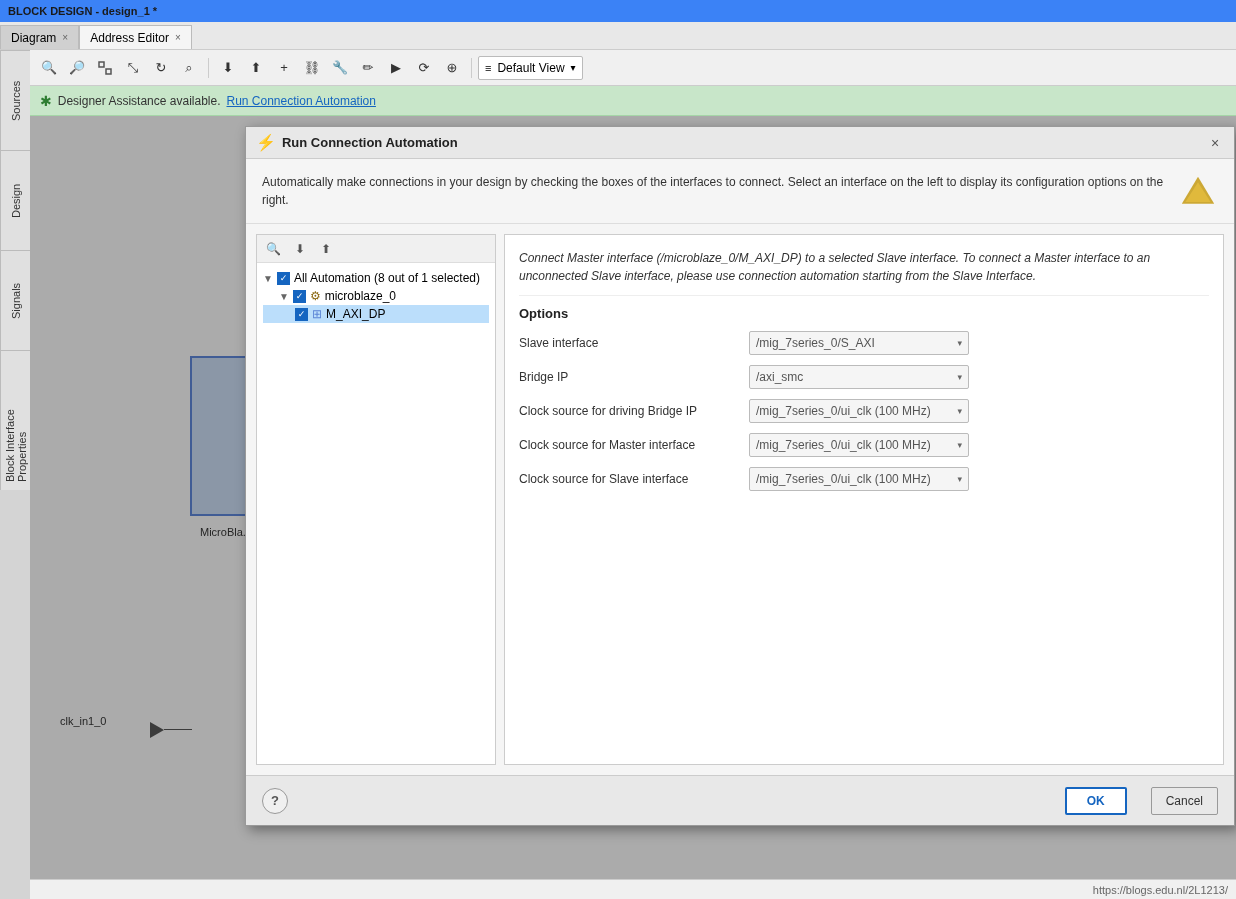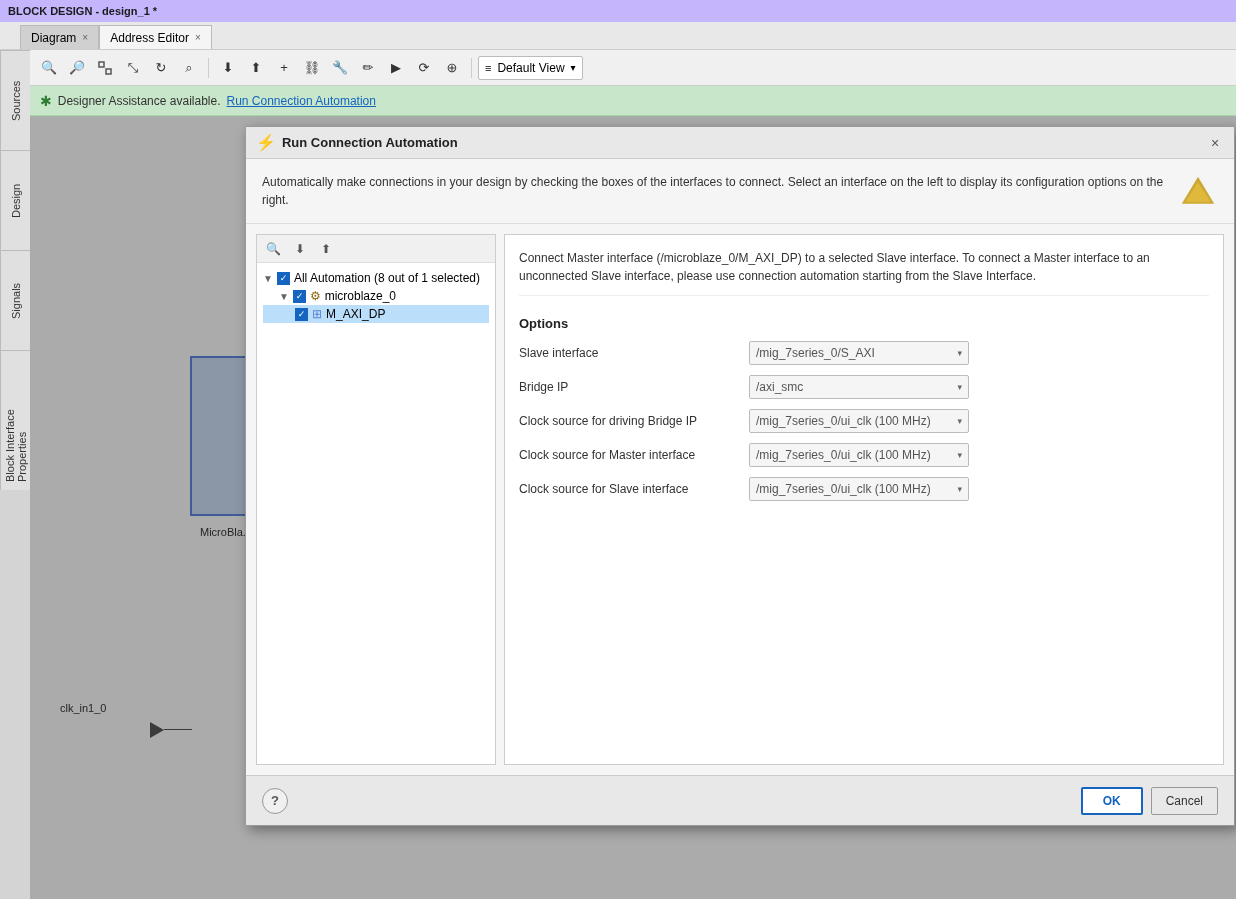--- a/index.html
+++ b/index.html
@@ -1,37 +1,36 @@
 <!DOCTYPE html>
 <html><head>
   <meta charset="utf-8">
   <style>
     * { box-sizing: border-box; margin: 0; padding: 0; }
     body { font-family: 'Segoe UI', Arial, sans-serif; font-size: 12px; background: #d4d4d4; overflow: hidden; width: 1236px; height: 899px; }
 
     
     .title-bar {
-      background: #c4b5fd;
+      background: #3b82f6;
       height: 22px;
       display: flex;
       align-items: center;
       padding: 0 8px;
       font-size: 11px;
       font-weight: bold;
       color: #1a1a1a;
     }
 
     
     .tab-bar {
       background: #e8e8e8;
       height: 28px;
       display: flex;
       align-items: flex-end;
       border-bottom: 1px solid #ccc;
-      padding-left: 20px;
     }
     .tab {
       height: 24px;
       padding: 0 10px;
       display: flex;
       align-items: center;
       background: #d0d0d0;
       border: 1px solid #bbb;
       border-bottom: none;
       font-size: 12px;
@@ -323,24 +322,25 @@
       font-size: 13px;
       font-weight: bold;
       color: #222;
       margin-bottom: 8px;
       padding-bottom: 6px;
       border-bottom: 1px solid #ddd;
     }
     .options-desc {
       font-size: 12px;
       color: #333;
-      margin-bottom: 20px;
+      margin-bottom: 10px;
       padding-bottom: 10px;
       border-bottom: 1px solid #eee;
       line-height: 1.5;
+      font-style: italic;
     }
     .options-title {
       font-size: 13px;
       font-weight: bold;
       color: #222;
       margin-bottom: 10px;
     }
     .option-row {
       display: flex;
       align-items: center;
@@ -388,21 +388,21 @@
       align-items: center;
       justify-content: center;
       cursor: pointer;
       font-size: 13px;
       font-weight: bold;
       color: #555;
       background: #f0f0f0;
     }
     .dialog-buttons {
       display: flex;
-      gap: 8px;
+      gap: 24px;
     }
     .btn-ok {
       background: white;
       border: 2px solid #1565c0;
       color: #1565c0;
       height: 28px;
       padding: 0 20px;
       cursor: pointer;
       font-size: 12px;
       font-weight: bold;
@@ -500,21 +500,21 @@
       <span style="color:#2e7d32; font-size:14px;">✱</span>
       <span>Designer Assistance available.</span>
       <span class="banner-link">Run Connection Automation</span>
     </div>
 
     <div class="canvas-area">
 
       <div style="position:absolute; left:160px; top:240px; width:60px; height:160px; background:#c8d8f0; border:2px solid #5c85d6;"></div>
       <div class="canvas-label" style="left:170px; top:410px;">MicroBla...</div>
 
-      <div style="position:absolute; left:30px; top:586px; font-size:11px; color:#333;">clk_in1_0</div>
+      <div style="position:absolute; left:30px; top:599px; font-size:11px; color:#333;">clk_in1_0</div>
 
       <div style="position:absolute; left:120px; top:606px; width:0; height:0; border-top:8px solid transparent; border-bottom:8px solid transparent; border-left:14px solid #555;"></div>
 
       <div style="position:absolute; left:134px; top:613px; width:28px; height:1px; background:#555;"></div>
 
       <div style="position:absolute; right:14px; top:600px; display:flex; flex-direction:column; gap:2px;">
         <div style="display:flex; align-items:center; gap:4px; font-size:10px;">
           <span style="width:8px; height:8px; background:#c00; border-radius:50%; display:inline-block;"></span>
           <span>et [0]</span>
         </div>
@@ -646,16 +646,19 @@
               <button class="btn-ok">OK</button>
               <button class="btn-cancel">Cancel</button>
             </div>
           </div>
 
         </div>
       </div>
 
     </div>
 
+    <div class="status-bar">
+      <span>https://blogs.edu.nl/2L1213/</span>
+    </div>
 
   </div>
 
 </div>
 
 </body></html>

